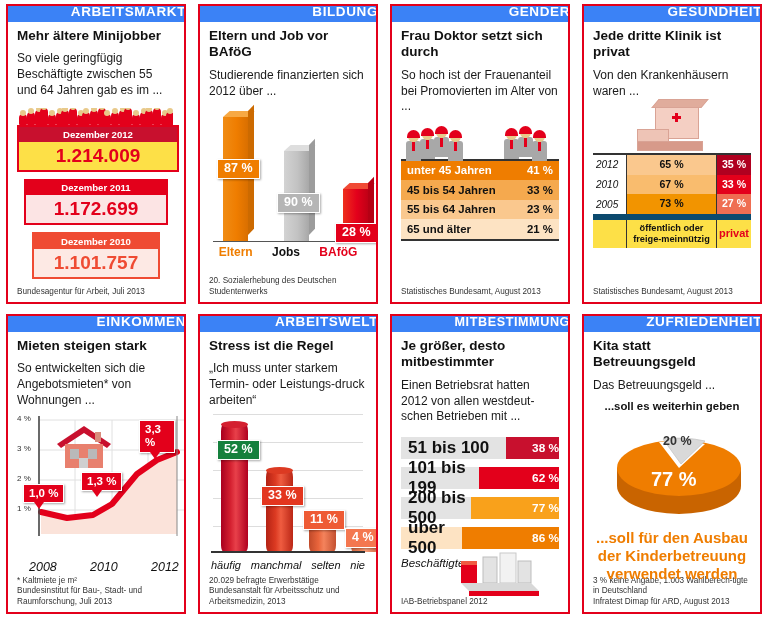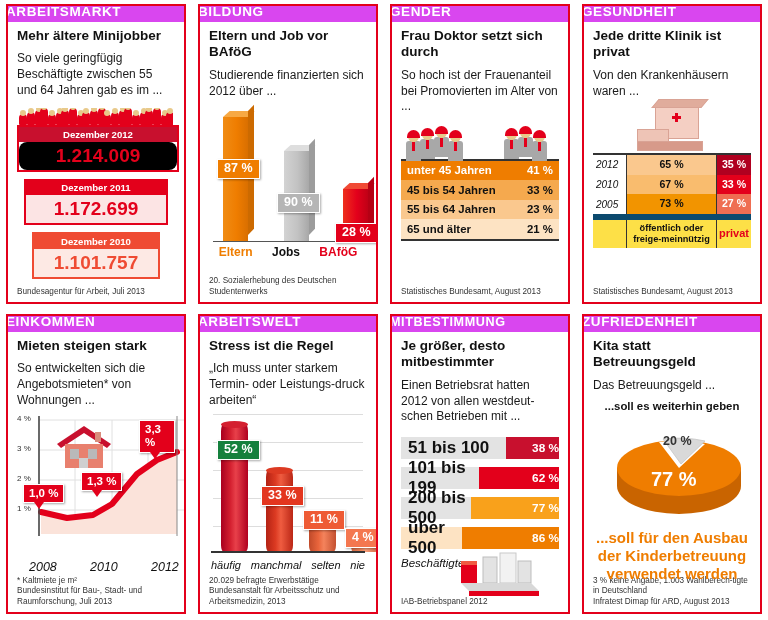--- a/index.html
+++ b/index.html
@@ -23,22 +23,22 @@
     position:relative;
     box-sizing:border-box;
     width:100%;height:100%;
     border:2px solid #e3001b;
     background:#fff;
     display:flex;flex-direction:column;
     overflow:hidden;
   }
   .cat-bar{
     position:absolute;top:-4px;left:-2px;right:-2px;
-    height:20px;background:#d946ef;
-    display:flex;align-items:center;justify-content:flex-start;
+    height:20px;background:#3b82f6;
+    display:flex;align-items:center;justify-content:flex-end;
     z-index:5;
   }
   .cat-bar span{
     color:#fff;font-weight:bold;font-size:13.5px;
     letter-spacing:0.6px;line-height:1;
   }
   .body-area{
     padding:22px 9px 4px 9px;
     display:flex;flex-direction:column;
     flex:1;min-height:0;
@@ -237,21 +237,21 @@
               <i style="left: 105px; height: 17px;"></i>
               <i style="left: 113px; height: 11px;"></i>
               <i style="left: 121px; height: 13px;"></i>
               <i style="left: 126px; height: 15px;"></i>
               <i style="left: 134px; height: 17px;"></i>
               <i style="left: 142px; height: 11px;"></i>
               <i style="left: 147px; height: 13px;"></i>
             </div>
           <div class="stat-box b1" style="border:2px solid #e3001b;">
             <div class="stat-hdr" style="background:#c8102e;">Dezember 2012</div>
-            <div class="stat-val" style="background:#000000;color:#e3001b;border-radius:8px;">1.214.009</div>
+            <div class="stat-val" style="background:#fde047;color:#e3001b;">1.214.009</div>
           </div>
           <div class="stat-box b2" style="border:2px solid #e3001b;">
             <div class="stat-hdr" style="background:#e3001b;">Dezember 2011</div>
             <div class="stat-val" style="background:#fce4e4;color:#e3001b;">1.172.699</div>
           </div>
           <div class="stat-box b3" style="border:2px solid #ef4b33;">
             <div class="stat-hdr" style="background:#ef4b33;">Dezember 2010</div>
             <div class="stat-val" style="background:#fde9e4;color:#ef4b33;">1.101.757</div>
           </div>
         </div>

